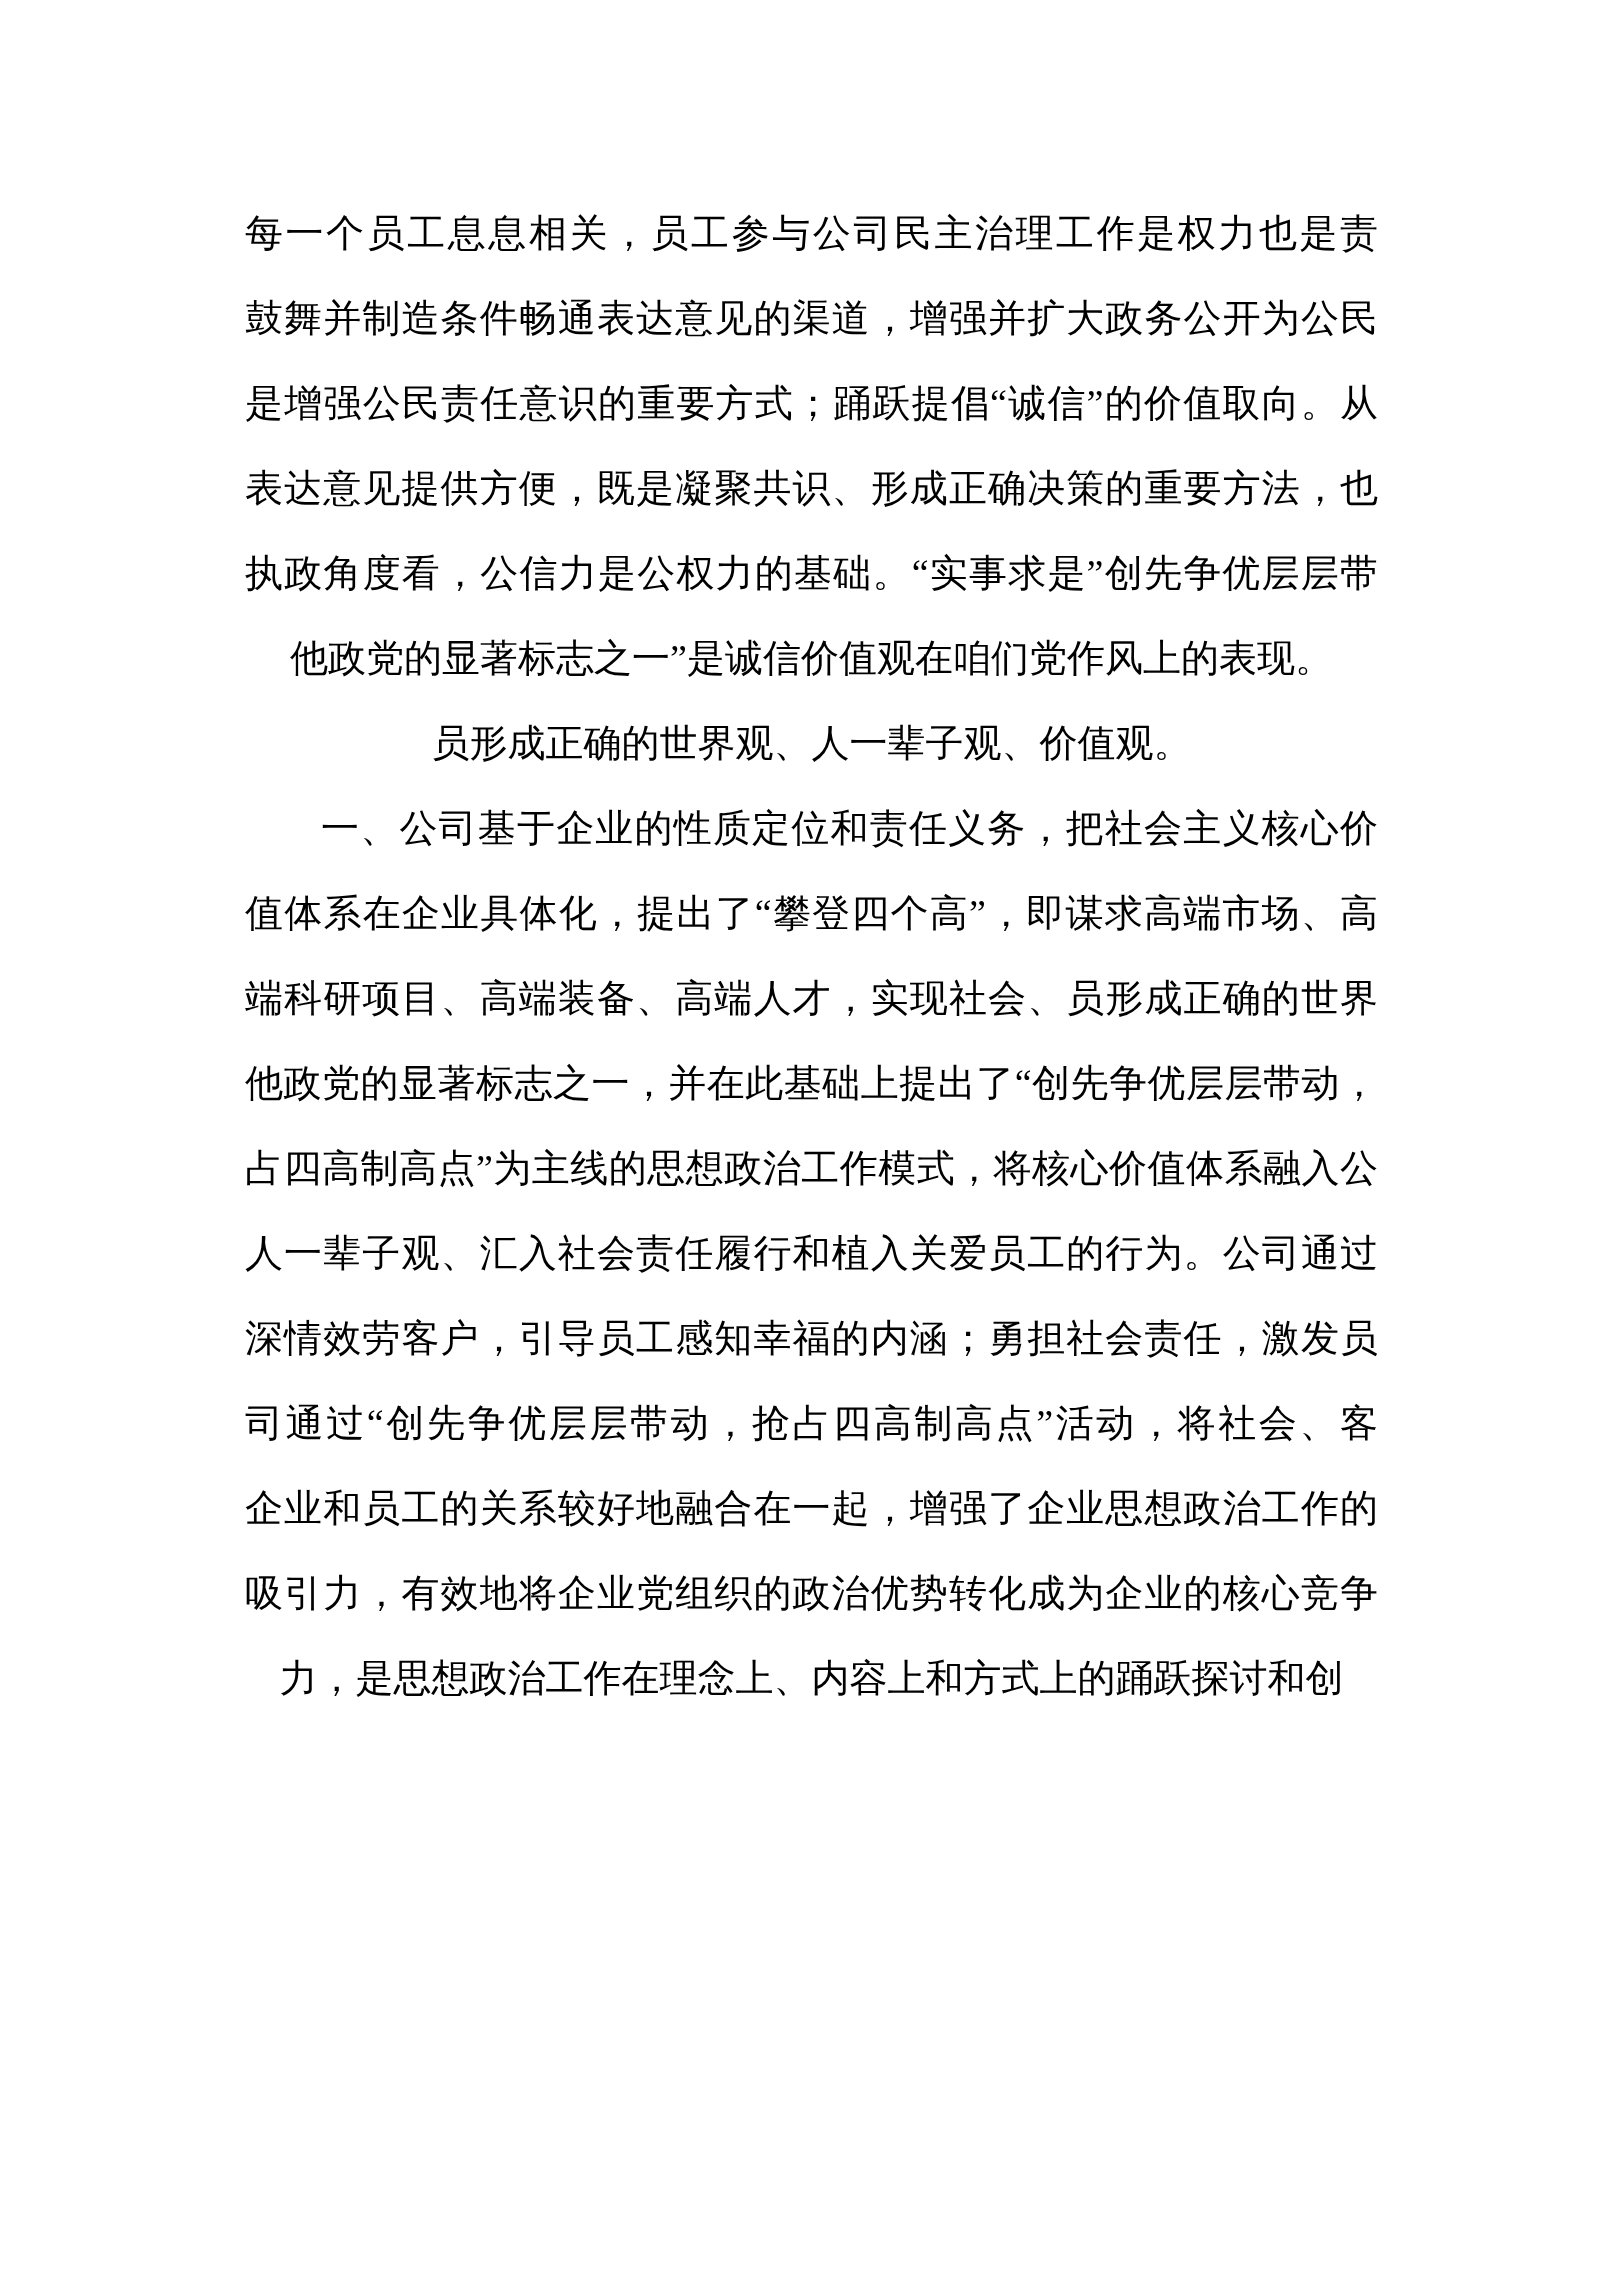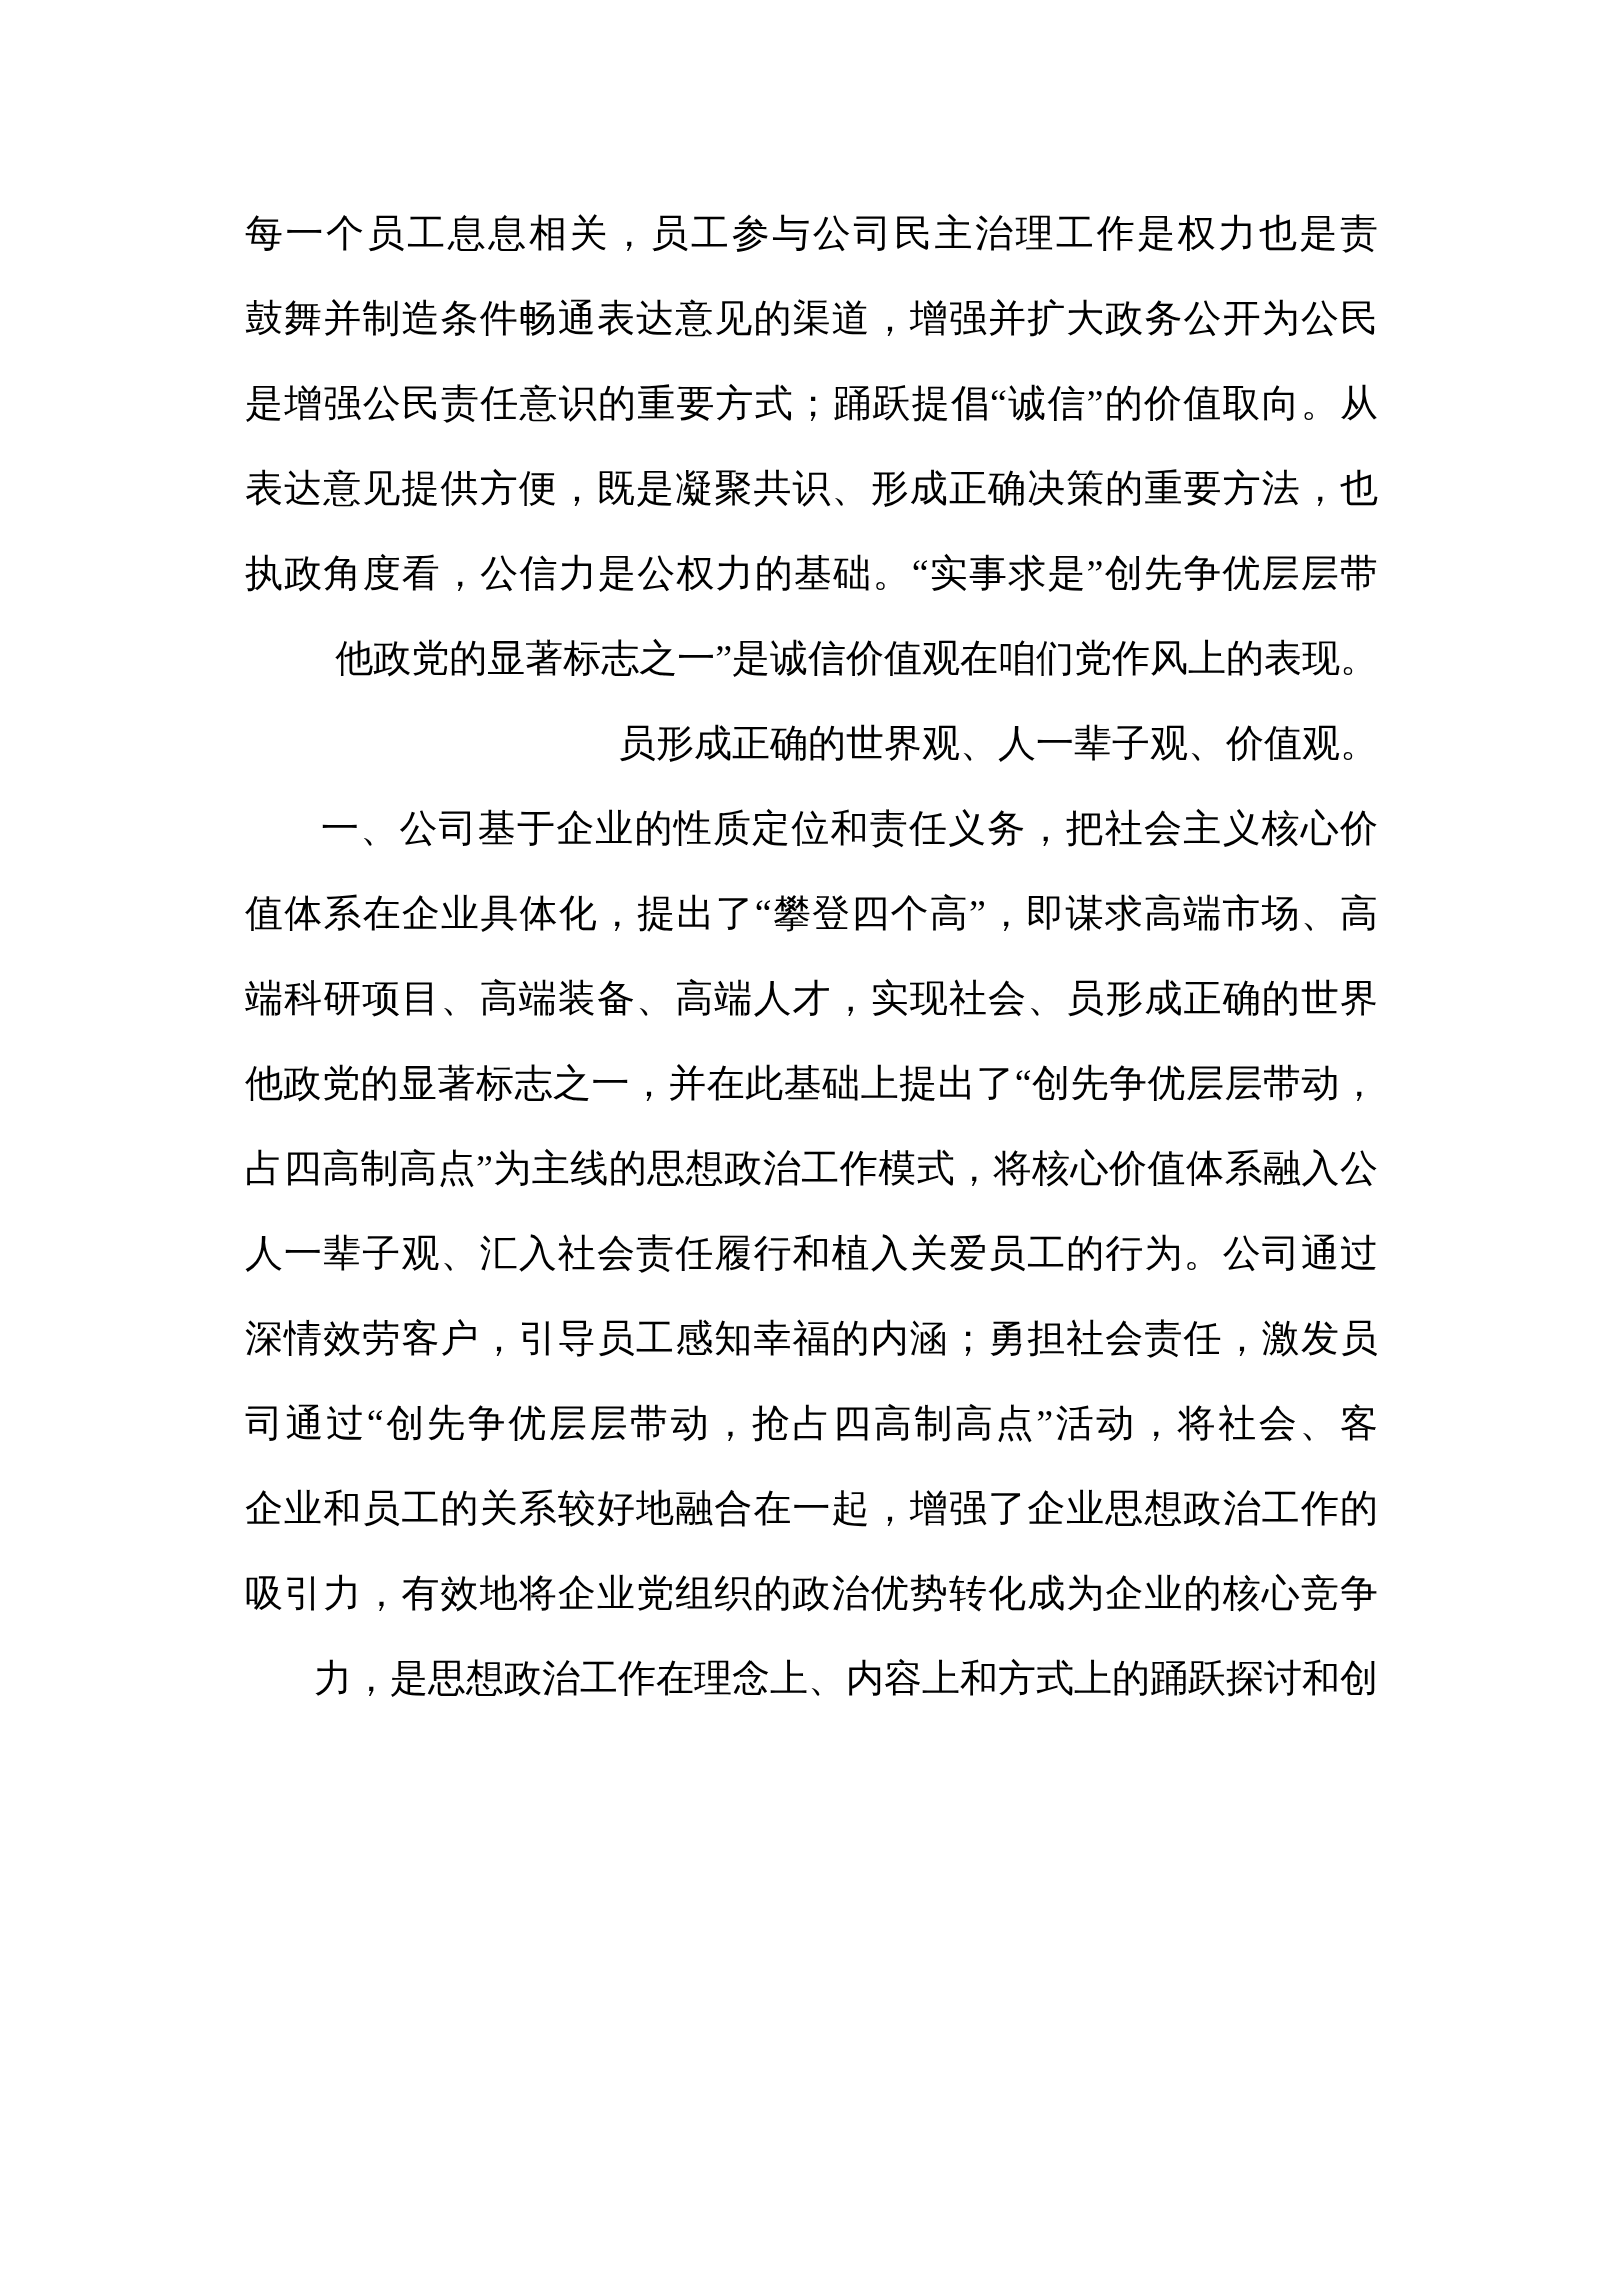--- a/index.html
+++ b/index.html
@@ -30,21 +30,21 @@
   .line {
     height: 85px;
     line-height: 85px;
     text-align: justify;
     text-align-last: justify;
     text-justify: inter-ideograph;
     overflow: hidden;
     white-space: normal;
   }
   .line.last {
-    text-align: right;
+    text-align: center;
     text-align-last: auto;
   }
   .line.indent {
     text-indent: 76px;
   }
 </style>
 </head>
 <body>
 
 <div class="page">

